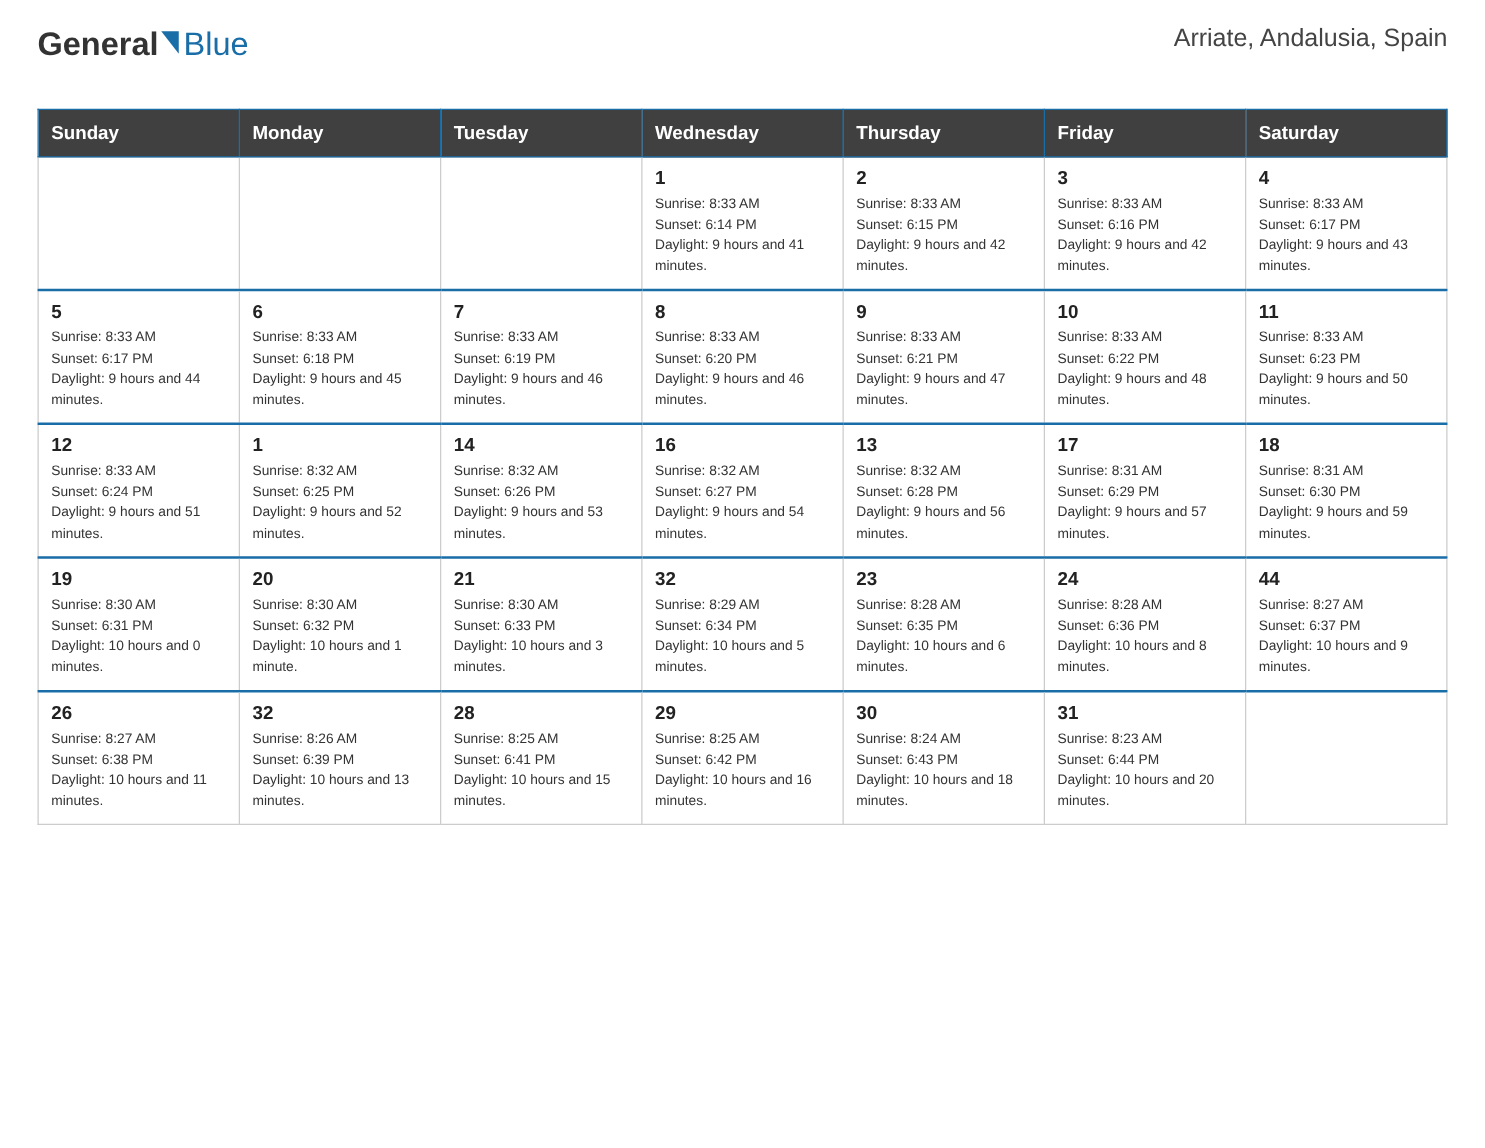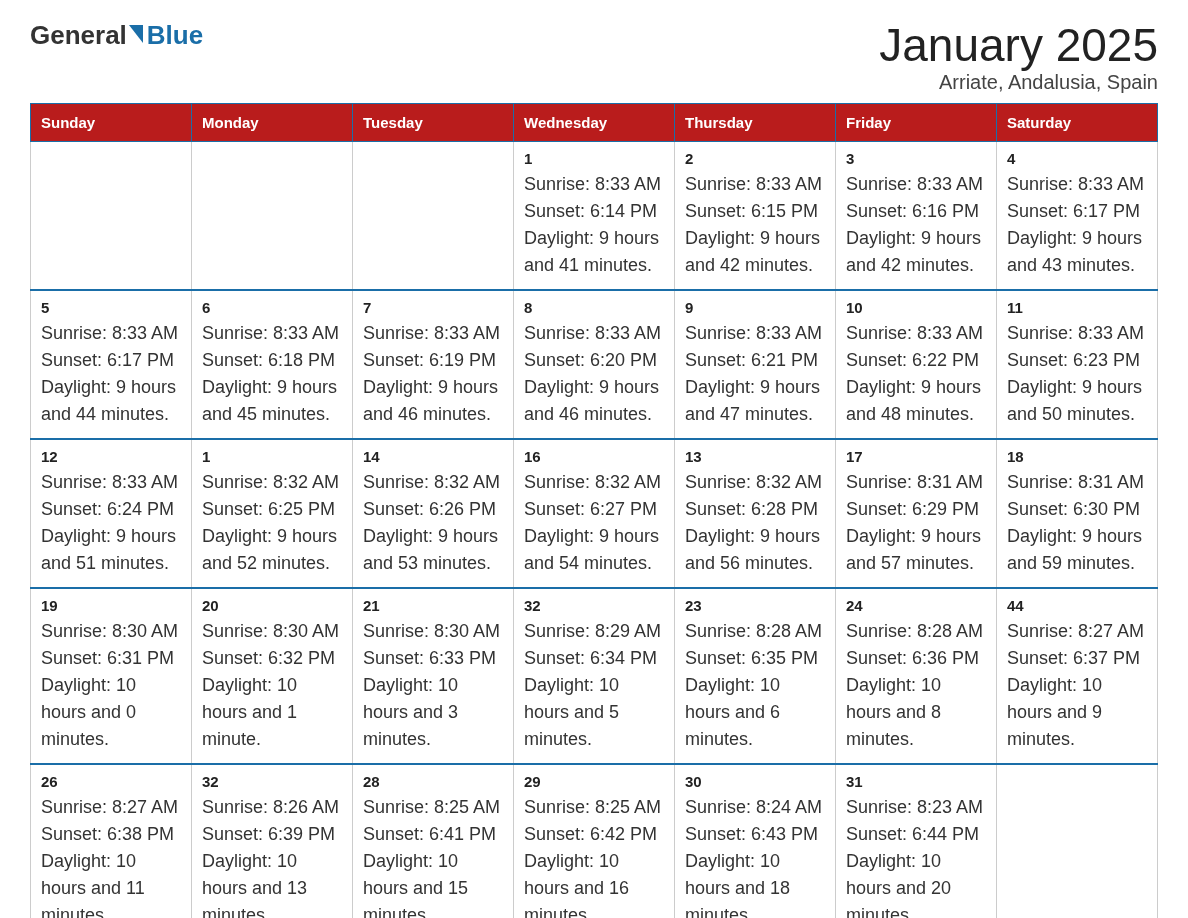--- a/index.html
+++ b/index.html
@@ -7,21 +7,21 @@
       font-family: Arial, sans-serif;
       background: #fff;
       padding: 20px 30px;
       width: 1188px;
       min-height: 918px;
     }
     .header {
       display: flex;
       justify-content: space-between;
       align-items: flex-start;
-      margin-bottom: 9px;
+      margin-bottom: 36px;
     }
     .logo {
       display: flex;
       align-items: center;
       gap: 0;
     }
     .logo-text-general {
       font-size: 26px;
       font-weight: bold;
       color: #333;
@@ -33,21 +33,21 @@
       border-left: 14px solid transparent;
       border-right: 0px solid transparent;
       border-top: 18px solid #1a6ea8;
       margin-left: 2px;
       vertical-align: middle;
       position: relative;
       top: -2px;
     }
     .logo-blue {
       font-size: 26px;
-      font-weight: bold;
+      font-weight: normal;
       color: #1a6ea8;
       margin-left: 4px;
     }
     .title-block {
       text-align: right;
     }
     .title-block h1 {
       font-size: 46px;
       font-weight: normal;
       color: #222;
@@ -57,21 +57,21 @@
       font-size: 20px;
       font-weight: normal;
       color: #444;
     }
     .calendar {
       width: 100%;
       border-collapse: collapse;
       border: 1px solid #aaa;
     }
     .calendar thead tr th {
-      background-color: #b91c1c;
+      background-color: #404040;
       color: #fff;
       padding: 10px 10px;
       font-size: 15px;
       font-weight: bold;
       text-align: left;
       border: 1px solid #1a6ea8;
     }
     .calendar tbody tr td {
       vertical-align: top;
       padding: 8px 10px 10px 10px;
@@ -82,42 +82,41 @@
       min-height: 100px;
     }
     .day-number {
       font-size: 15px;
       font-weight: bold;
       color: #222;
       display: block;
       margin-bottom: 4px;
     }
     .day-info {
-      font-size: 18px;
+      font-size: 11px;
       color: #333;
       line-height: 1.5;
     }
     .empty-cell {
       background: #fff;
     }
     .calendar tbody tr:not(:last-child) td {
       border-bottom: 2px solid #1a6ea8;
     }
   </style>
 </head>
 <body>
 
 <div class="header">
   <div class="logo">
     <span class="logo-text-general">General</span>
     <span class="logo-triangle"></span>
     <span class="logo-blue">Blue</span>
   </div>
   <div class="title-block">
-    <h1>January 2025</h1>
     <h2>Arriate, Andalusia, Spain</h2>
   </div>
 </div>
 
 <table class="calendar">
   <thead>
     <tr>
     <th>Sunday</th>
         <th>Monday</th>
         <th>Tuesday</th>

